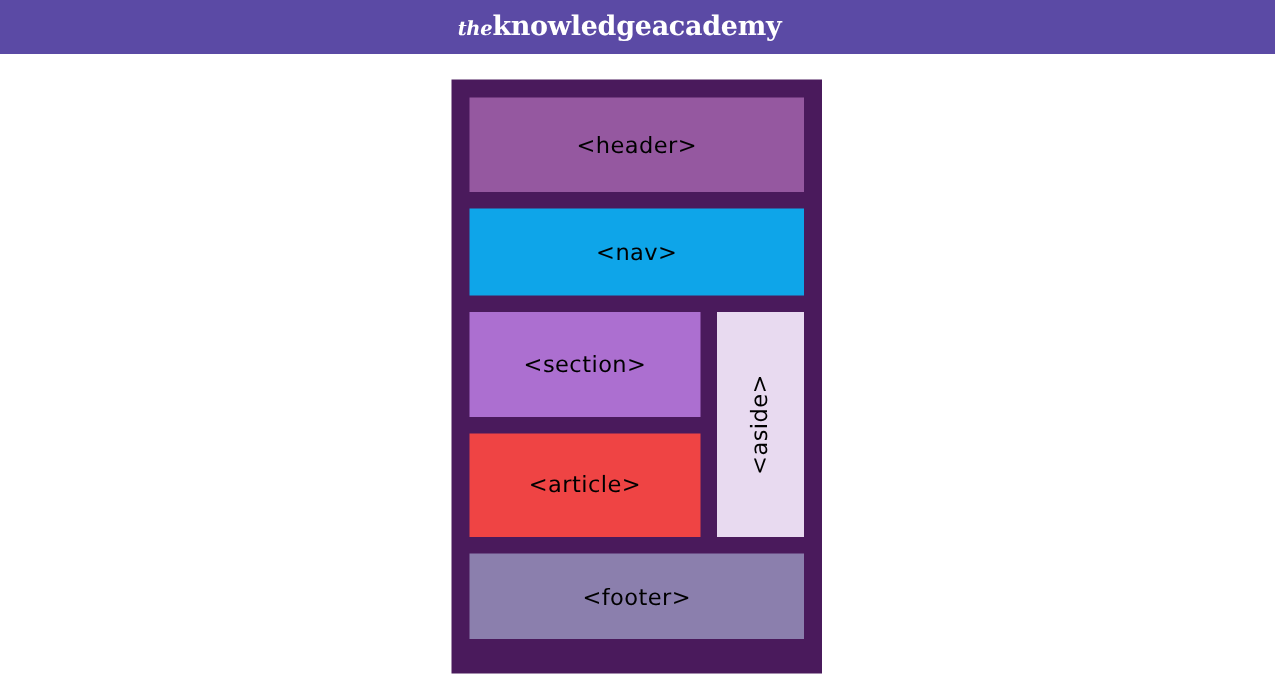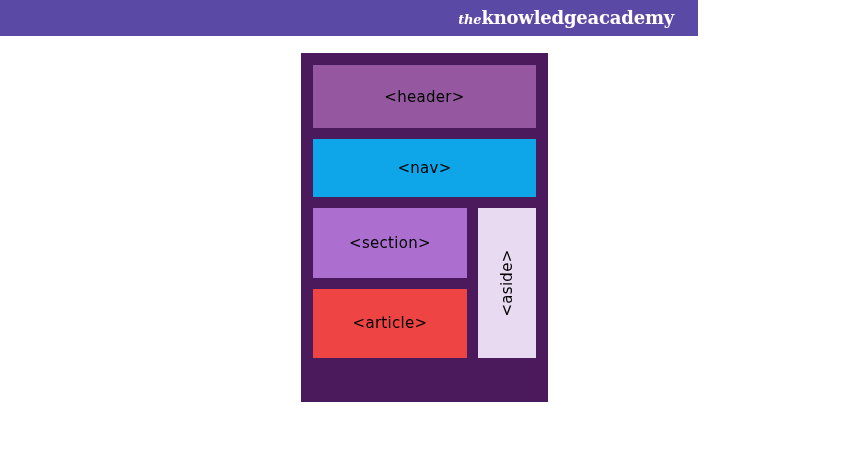--- a/index.html
+++ b/index.html
@@ -13,26 +13,26 @@
     font-family: "DejaVu Sans", sans-serif;
     overflow: hidden;
     position: relative;
   }
 
   
   #brand-banner {
     position: absolute;
     left: 0;
     top: 0;
-    width: 698px;
+    width: 850px;
     height: 36px;
     background: #5b4aa5;
     display: flex;
     align-items: center;
-    justify-content: flex-end;
+    justify-content: center;
     box-sizing: border-box;
     padding-right: 24px;
   }
   #logo {
     color: #ffffff;
     font-family: "DejaVu Serif", serif;
     white-space: nowrap;
     line-height: 1;
     letter-spacing: -0.2px;
   }
@@ -49,21 +49,21 @@
     font-weight: 700;
     font-size: 18px;
   }
 
   
   #layout-diagram {
     position: absolute;
     left: 301px;
     top: 53px;
     width: 247px;
-    height: 349px;
+    height: 396px;
     background: #4a1a5c;
     box-sizing: border-box;
     padding: 12px;
     display: flex;
     flex-direction: column;
     gap: 11px;
   }
 
   .layout-box {
     display: flex;
@@ -147,14 +147,17 @@
       </div>
       <div class="layout-box" id="box-article">
         <span>&lt;article&gt;</span>
       </div>
     </div>
     <div class="layout-box" id="box-aside">
       <span class="vertical-label">&lt;aside&gt;</span>
     </div>
   </div>
 
+  <div class="layout-box" id="box-footer">
+    <span>&lt;footer&gt;</span>
+  </div>
 
 </div>
 
 </body></html>

